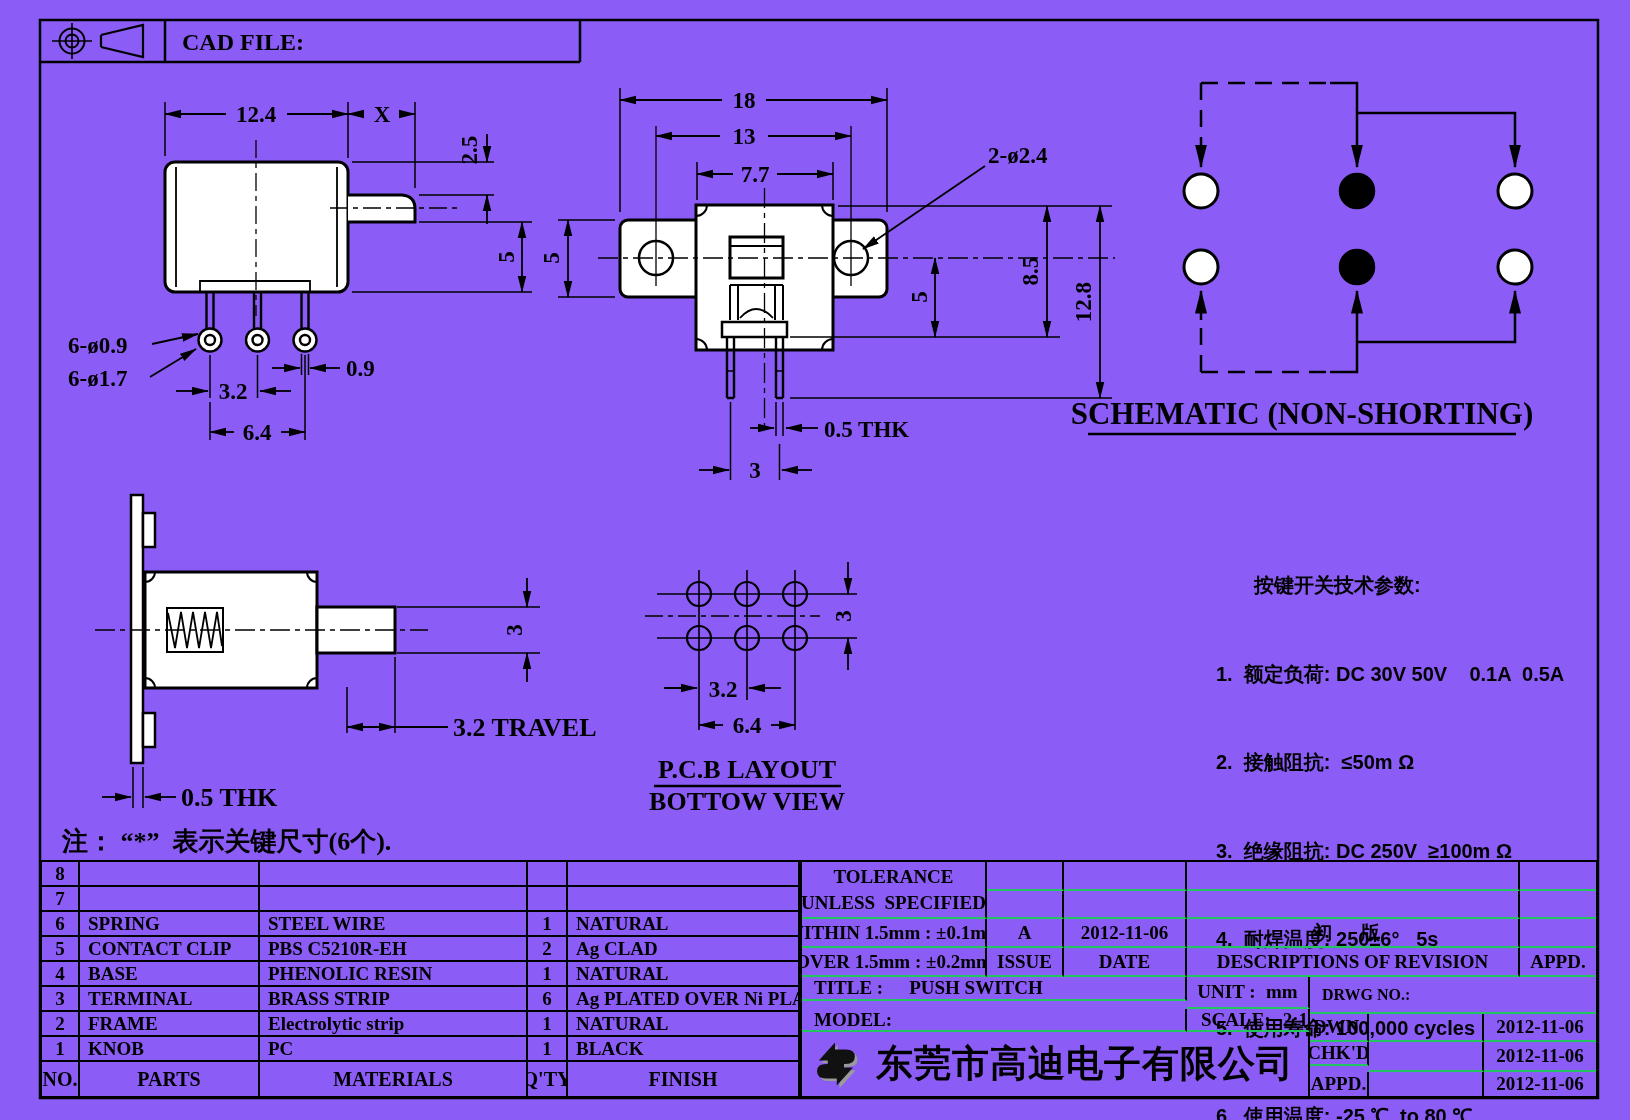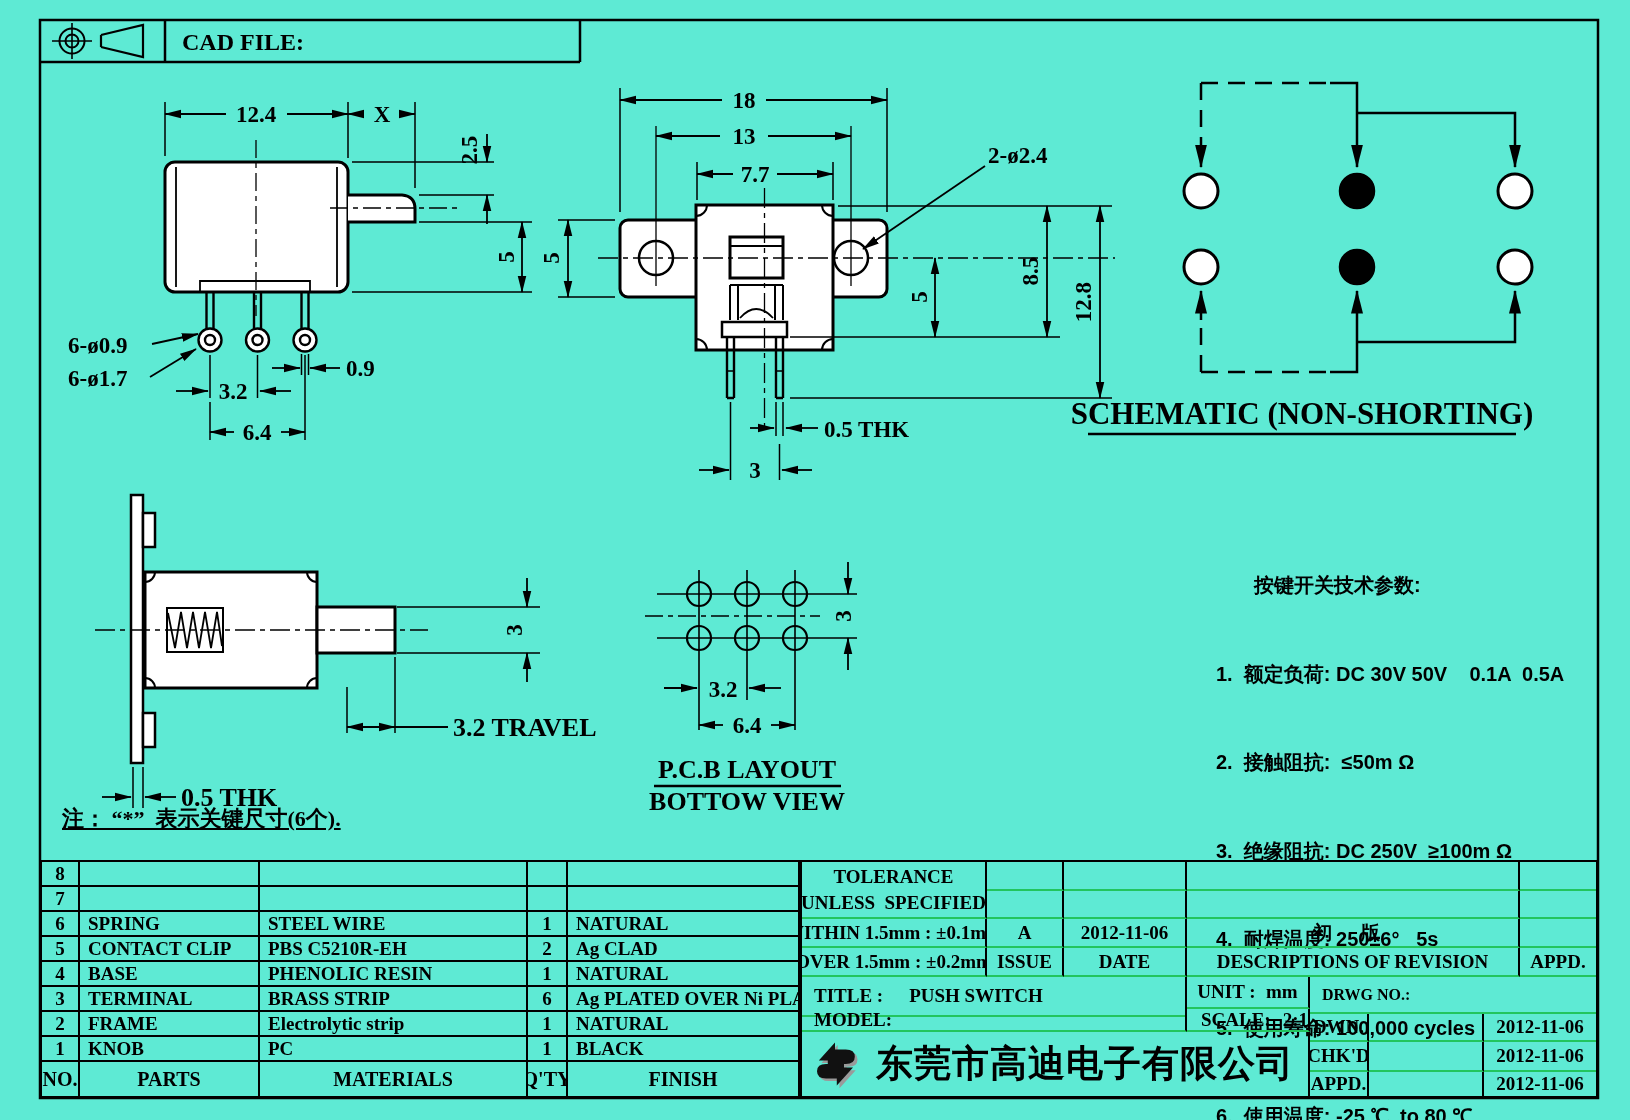--- a/index.html
+++ b/index.html
@@ -1,33 +1,33 @@
 <!DOCTYPE html>
 <html><head>
 <meta charset="utf-8">
 <style>
   html,body{margin:0;padding:0;background:#e8e8e8;}
-  #sheet{position:relative;width:1630px;height:1120px;background:#5eead4;overflow:hidden;
+  #sheet{position:relative;width:1630px;height:1120px;background:#8b5cf6;overflow:hidden;
          font-family:"Liberation Serif",serif;color:#000;}
   #lineart{position:absolute;left:0;top:0;}
   svg text{fill:#000;font-family:"Liberation Serif",serif;font-weight:bold;}
   .dt{font-size:23px;}
   .bigt{font-size:31px;}
   .medt{font-size:26px;}
 
   
   .params{position:absolute;left:1198px;top:512px;width:420px;
           font-family:"Liberation Sans",sans-serif;font-weight:bold;font-size:20px;
           line-height:29.5px;white-space:pre;}
   .params .ptitle{margin-left:56px;}
   .params .pline{margin-left:18px;}
 
   
-  .note{position:absolute;left:62px;top:804px;font-size:22px;font-weight:bold;
-        font-family:"Liberation Serif",serif;white-space:pre;text-decoration:underline;}
+  .note{position:absolute;left:62px;top:824px;font-size:26px;font-weight:bold;
+        font-family:"Liberation Serif",serif;white-space:pre;}
 
   
   .ptable{position:absolute;left:40px;top:860px;width:760px;height:238px;
           border:2px solid #000;box-sizing:border-box;display:grid;
           grid-template-columns:38px 180px 268px 40px 230px;
           grid-template-rows:repeat(8,25px) 34px;
           font-weight:bold;font-size:19px;}
   .ptable .c{border-right:2px solid #000;border-bottom:2px solid #000;
              display:flex;align-items:center;overflow:hidden;white-space:nowrap;}
   .ptable .cc{justify-content:center;}
@@ -356,21 +356,21 @@
   <div class="tc" style="left:262px;top:57px;width:123px;height:29px;">2012-11-06</div>
   <div class="tc rev" style="left:385px;top:57px;width:333px;height:29px;">初 版</div>
   <div class="tc nbr" style="left:718px;top:57px;width:76px;height:29px;"></div>
 
   <div class="tc" style="left:0;top:86px;width:185px;height:29px;">OVER 1.5mm : ±0.2mm</div>
   <div class="tc" style="left:185px;top:86px;width:77px;height:29px;">ISSUE</div>
   <div class="tc" style="left:262px;top:86px;width:123px;height:29px;">DATE</div>
   <div class="tc" style="left:385px;top:86px;width:333px;height:29px;">DESCRIPTIONS OF REVISION</div>
   <div class="tc nbr" style="left:718px;top:86px;width:76px;height:29px;">APPD.</div>
 
-  <div class="tc ttl lft" style="left:0;top:115px;width:385px;height:40px;">
+  <div class="tc ttl lft" style="left:0;top:115px;width:385px;height:24px;">
     <span>TITLE :</span>
     <span style="margin-left:26px;">PUSH SWITCH</span>
   </div>
   <div class="tc" style="left:385px;top:115px;width:123px;height:32px;justify-content:space-evenly;">
     <span>UNIT :</span>
     <span>mm</span>
   </div>
   <div class="tc nbr lft" style="left:508px;top:115px;width:286px;height:37px;font-size:16px;">DRWG NO.:</div>
 
   <div class="tc lft" style="left:0;top:147px;width:385px;height:23px;">MODEL:</div>
@@ -390,21 +390,21 @@
             <path d="M50 34 L32 54 L32 46 L20 46 Q10 46 10 38 Q10 30 20 30 L40 30 L40 34 Z"></path>
           </g>
     </svg>
     <span class="cname">东莞市高迪电子有限公司</span>
   </div>
 
   <div class="tc" style="left:508px;top:152px;width:59px;height:28px;">DWN.</div>
   <div class="tc" style="left:567px;top:152px;width:115px;height:28px;"></div>
   <div class="tc nbr" style="left:682px;top:152px;width:112px;height:28px;">2012-11-06</div>
 
-  <div class="tc" style="left:508px;top:180px;width:59px;height:30px;">CHK'D</div>
+  <div class="tc" style="left:508px;top:180px;width:59px;height:24px;">CHK'D</div>
   <div class="tc" style="left:567px;top:180px;width:115px;height:30px;"></div>
   <div class="tc nbr" style="left:682px;top:180px;width:112px;height:30px;">2012-11-06</div>
 
   <div class="tc nbb" style="left:508px;top:210px;width:59px;height:24px;">APPD.</div>
   <div class="tc nbb" style="left:567px;top:210px;width:115px;height:24px;"></div>
   <div class="tc nbb nbr" style="left:682px;top:210px;width:112px;height:24px;">2012-11-06</div>
 </div>
 
 </div>
 

